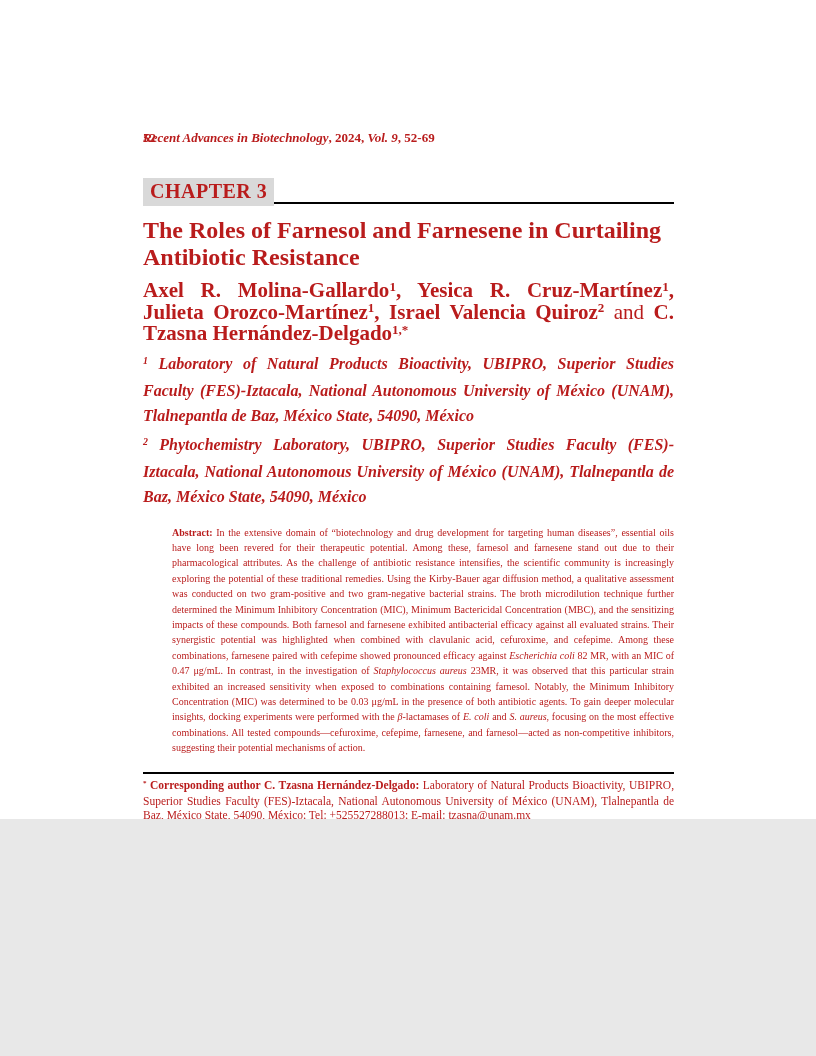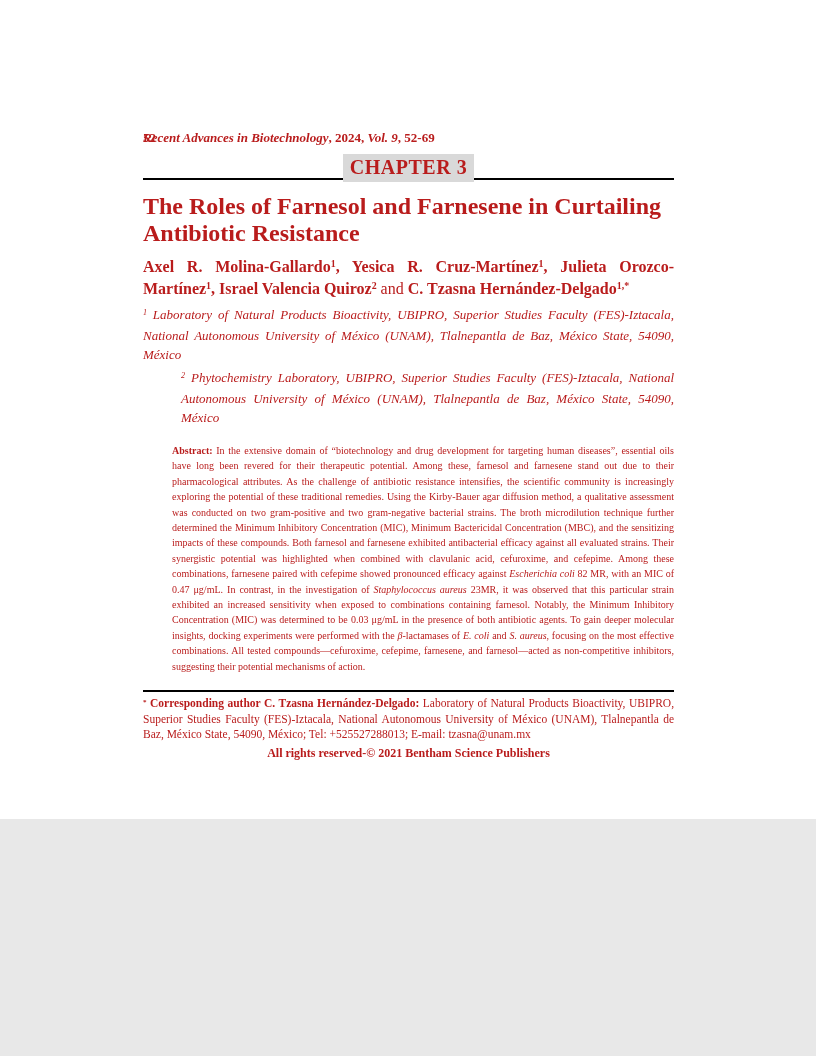--- a/index.html
+++ b/index.html
@@ -15,44 +15,45 @@
   .content{
     position:absolute;
     left:143px;top:130px;
     width:531px;
   }
   
   .header{position:relative;font-size:13px;font-weight:bold;height:16px;}
   .pagenum{position:absolute;left:0;top:0;}
   .jref{display:block;}
   
-  .chapter-row{margin-top:4px;border-bottom:2px solid #000;text-align:center;}
+  .chapter-row{margin-top:28px;border-bottom:2px solid #000;text-align:left;}
   .chapter-badge{
     display:inline-block;
     position:relative;top:4px;
     background:#d9d9d9;
     font-size:20px;font-weight:bold;
     letter-spacing:0.5px;
     padding:2px 7px 3px 7px;
   }
   .title{
     font-size:24px;line-height:26.5px;font-weight:bold;
     margin:13px 0 0 0;
   }
   .authors{
-    font-size:16px;line-height:19.5px;font-weight:normal;
+    font-size:21px;line-height:19.5px;font-weight:normal;
     text-align:justify;
     margin:11px 0 0 0;
   }
   .affil{
-    font-size:13px;line-height:19px;font-style:italic;
+    font-size:16px;line-height:25px;font-style:italic;
     text-align:justify;
     margin:5px 0 0 0;
+    font-weight:bold;
   }
-  .affil + .affil{margin-top:4px;margin-left:38px;}
+  .affil + .affil{margin-top:4px;}
   .abstract{
     font-size:10px;line-height:15.4px;
     text-align:justify;
     margin:16px 0 16px 29px;
   }
   .keywords{
     font-size:14.3px;line-height:18px;
     margin:15px 0 0 0;
   }
   .footnote-rule{margin-top:11px;border-top:2px solid #000;height:0;}

